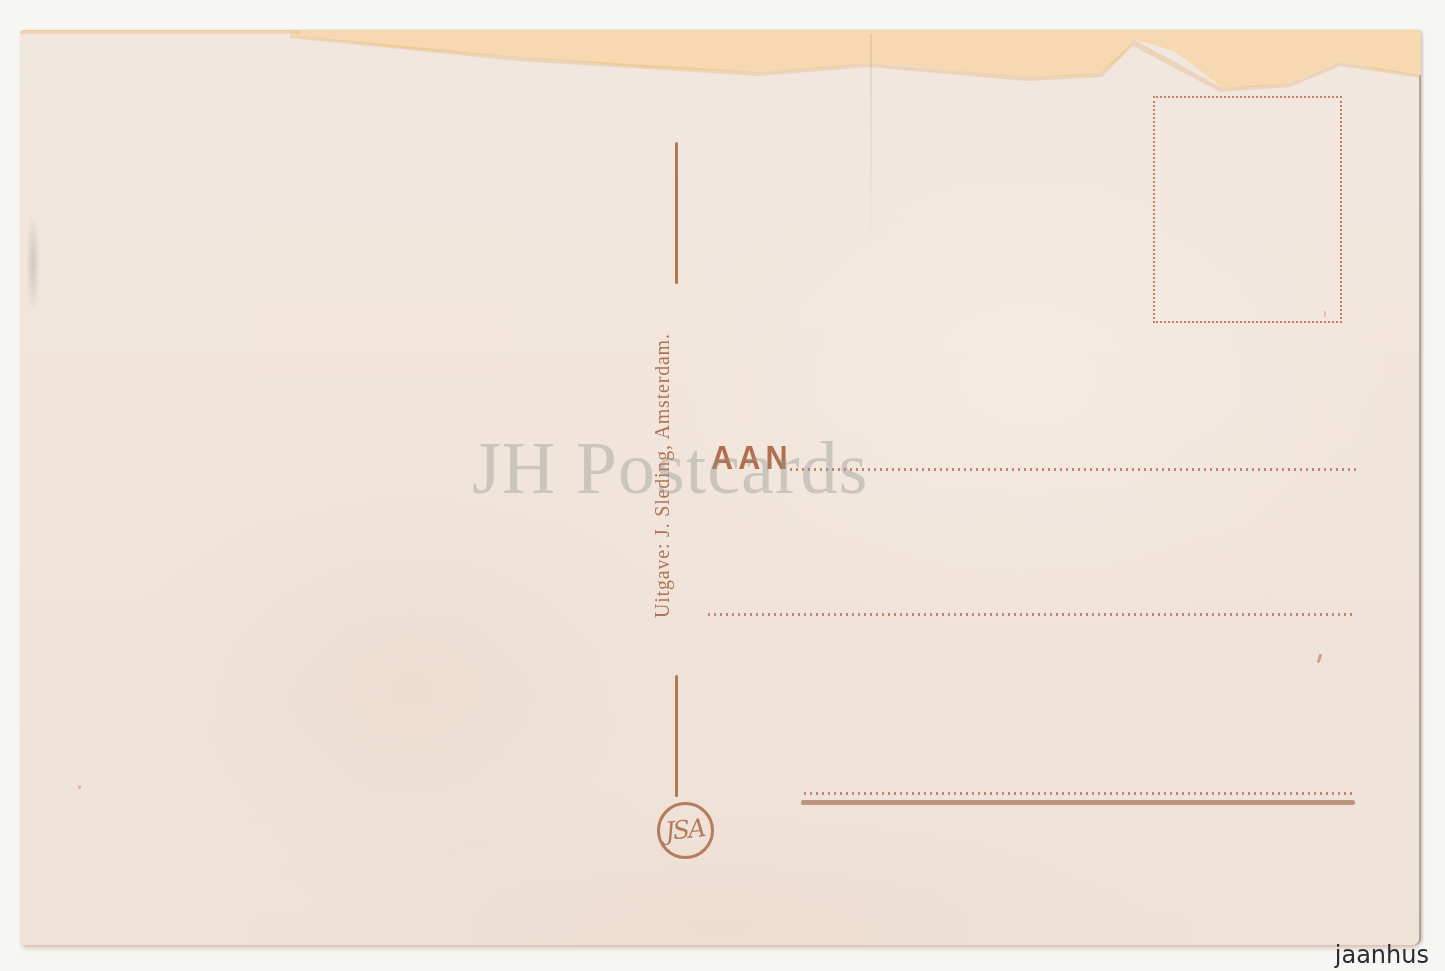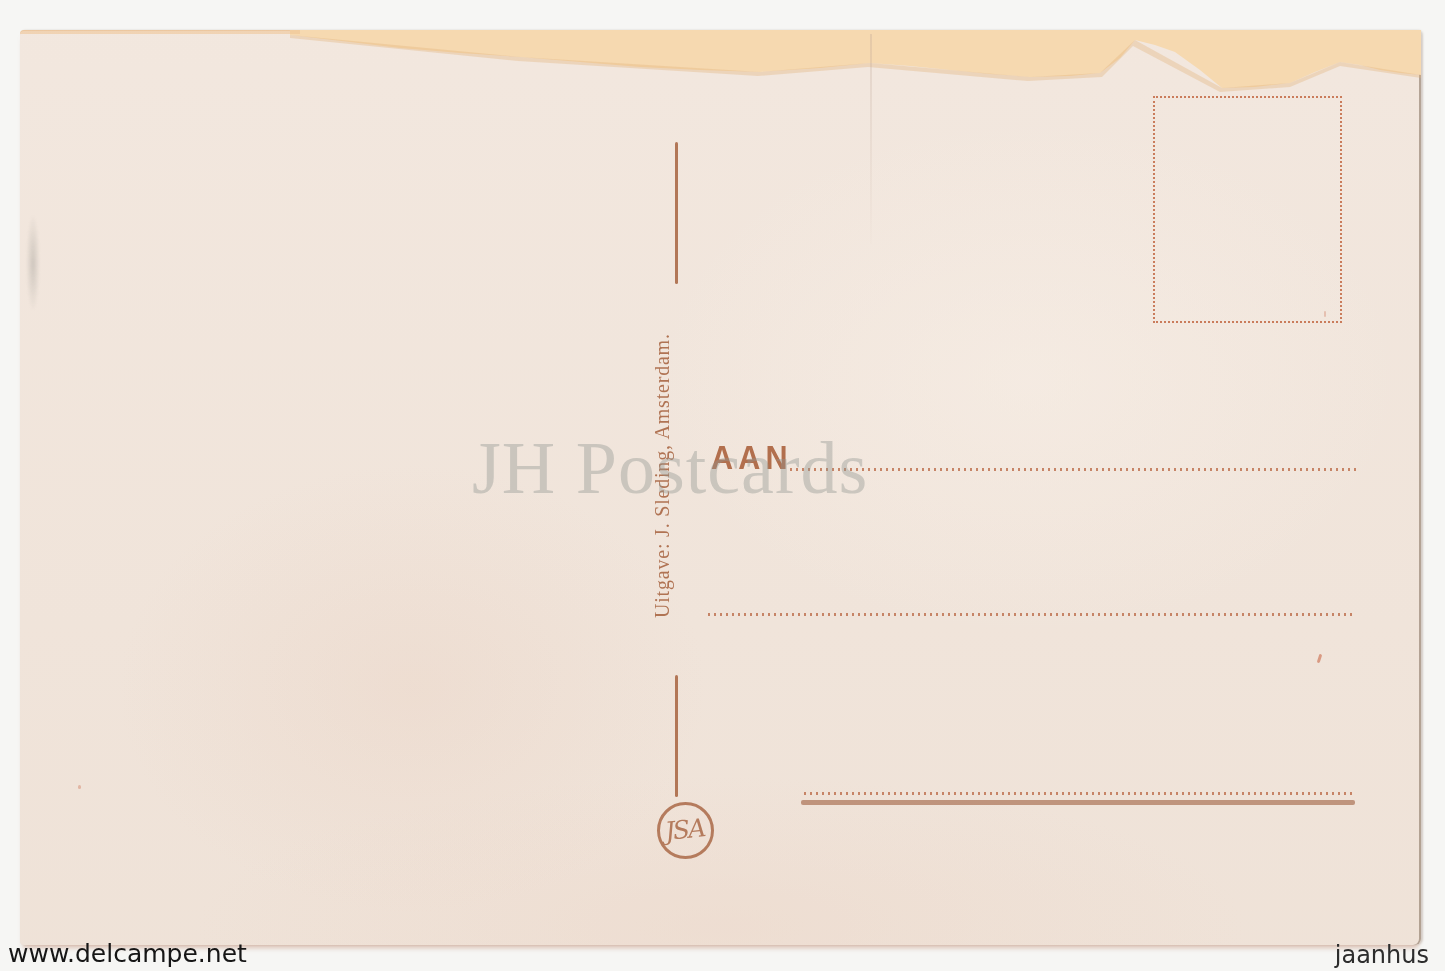--- a/index.html
+++ b/index.html
@@ -159,15 +159,14 @@
     <div class="dotted l3"></div>
     <div class="solid-rule"></div>
 
     <div class="smudge"></div>
     <div class="speck s1"></div>
     <div class="speck s2"></div>
     <div class="speck s3"></div>
   </div>
 
   <div class="watermark">JH Postcards</div>
-  <div class="credit-left">www.delcampe.net</div>
   <div class="credit-right">jaanhus</div>
 </div>
 
 </body></html>

